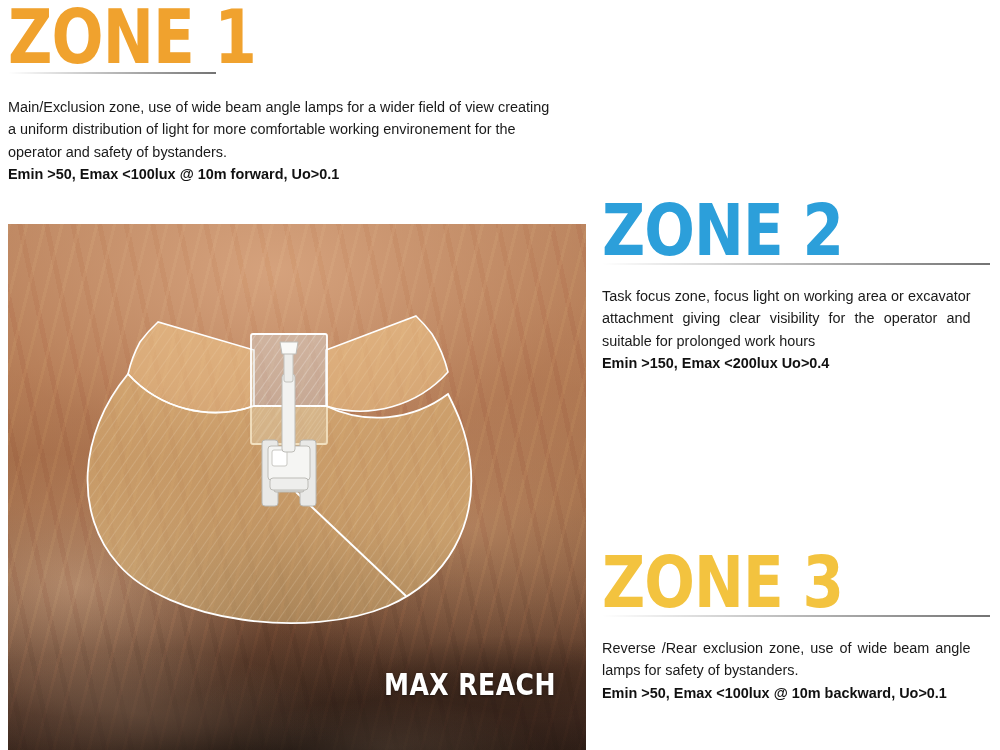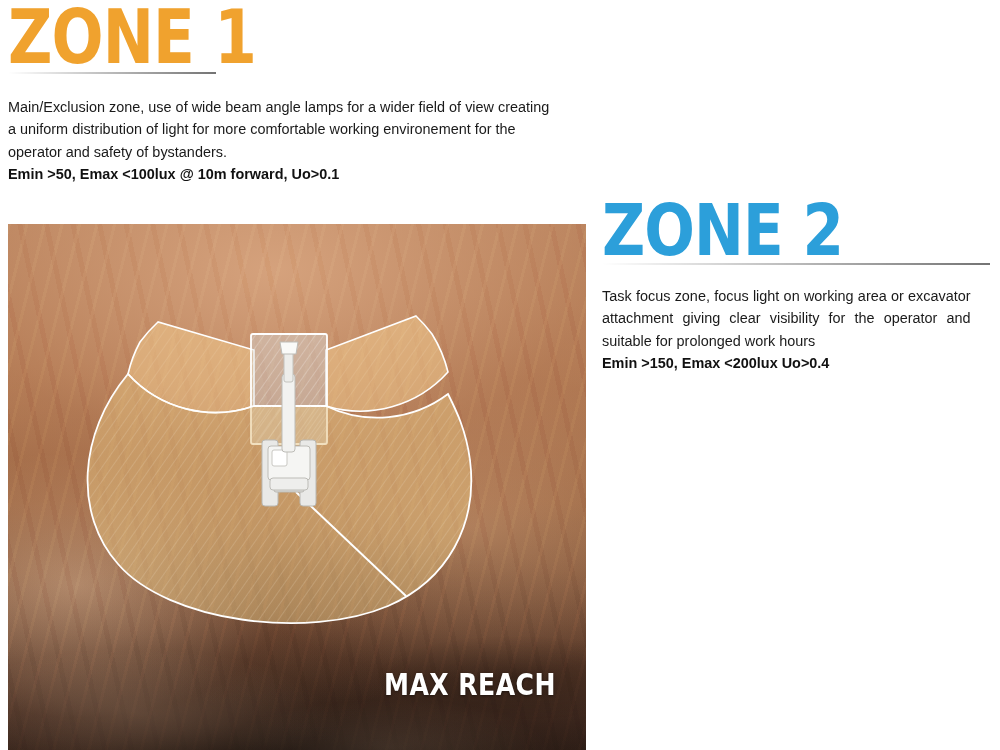--- a/index.html
+++ b/index.html
@@ -152,20 +152,26 @@
     <div class="spec-line">Emin &gt;50, Emax  &lt;100lux @ 10m forward, Uo&gt;0.1</div>
   </div>
 
   <div id="zone2">
     <div class="zone-title">ZONE 2</div>
     <div class="rule rule-fade-r"></div>
     <div class="body-text right">Task focus zone, focus light on working area or excavator attachment giving clear visibility for the operator and suitable for prolonged work hours</div>
     <div class="spec-line">Emin &gt;150, Emax  &lt;200lux Uo&gt;0.4</div>
   </div>
 
+  <div id="zone3">
+    <div class="zone-title">ZONE 3</div>
+    <div class="rule rule-fade-r"></div>
+    <div class="body-text right">Reverse /Rear exclusion zone, use of wide beam angle lamps for safety of bystanders.</div>
+    <div class="spec-line">Emin &gt;50, Emax  &lt;100lux @ 10m backward, Uo&gt;0.1</div>
+  </div>
 
   <div id="photo">
     <div class="terrain"></div>
     <div class="terrain-streaks"></div>
     <div class="terrain-ridges"></div>
 
     <svg class="photo-svg" viewBox="0 0 578 518" preserveAspectRatio="none">
       <defs>
         <pattern id="hatchA" width="9" height="9" patternTransform="rotate(35)" patternUnits="userSpaceOnUse">
           <line x1="0" y1="0" x2="0" y2="9" stroke="#f2debd" stroke-width="1.6" stroke-opacity="0.75"></line>

